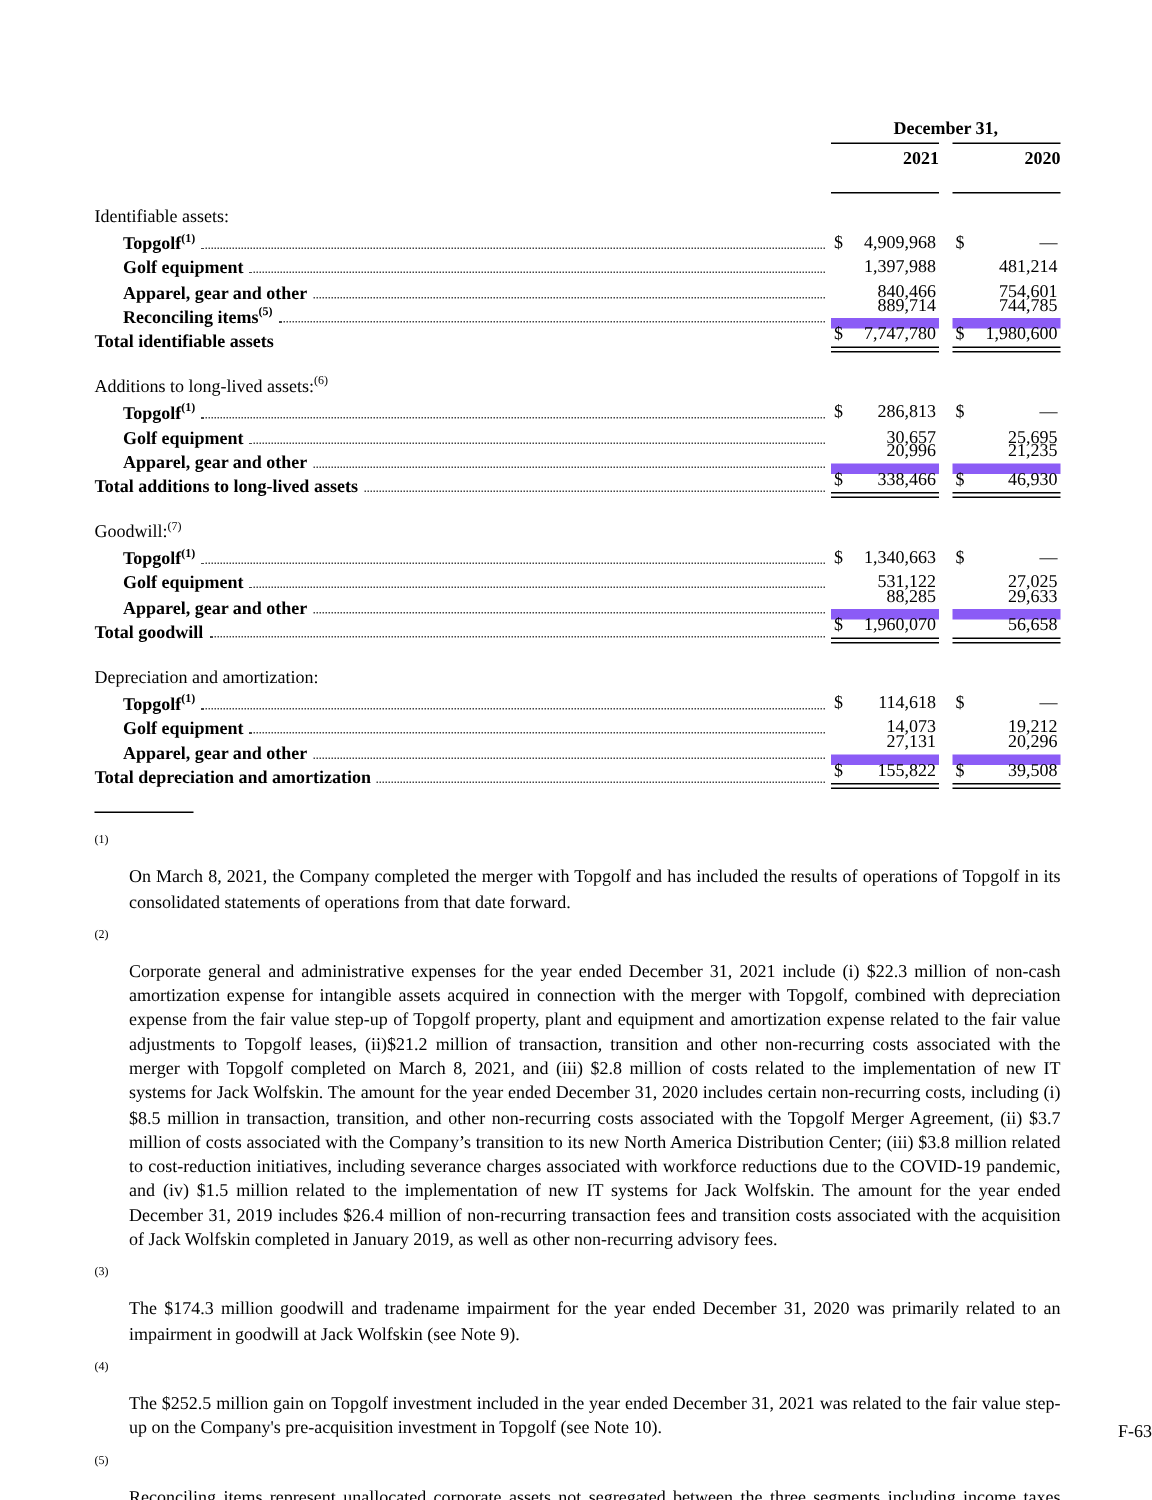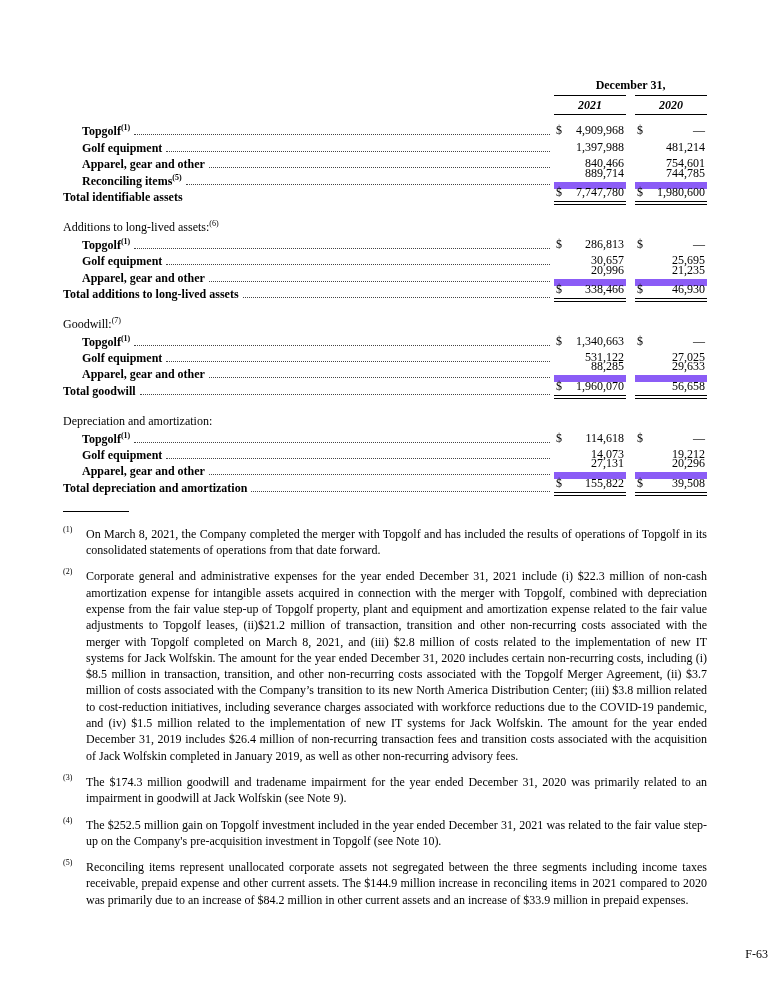--- a/index.html
+++ b/index.html
@@ -9,41 +9,41 @@
     font-size:12px;overflow:hidden;margin:0 auto;
   }
   .content{padding:78px 61px 0 63px;}
   
   .ftable{width:644px;}
   .hdr-right{width:153px;margin-left:auto;}
   .hdr-date{text-align:center;font-weight:bold;padding-bottom:2px;white-space:nowrap;}
   .hdr-rules{display:flex;justify-content:space-between;}
   .hdr-rules .seg{width:72px;border-top:1.4px solid #000;height:0;}
   .hdr-cols{display:flex;justify-content:space-between;margin-top:2px;}
-  .hcol{width:72px;text-align:center;font-weight:bold;border-bottom:1.4px solid #000;padding-bottom:1px;font-style:italic;}
+  .hcol{width:72px;text-align:right;font-weight:bold;border-bottom:1.4px solid #000;padding-bottom:15px;}
   .tbody{margin-top:8px;}
   .section{margin-bottom:15px;}
   .sect-head{height:16.4px;white-space:nowrap;}
   .trow{display:flex;align-items:flex-end;height:16.4px;}
   .tlabel{flex:1;display:flex;align-items:baseline;min-width:0;white-space:nowrap;overflow:hidden;font-weight:bold;}
   .ind{padding-left:19px;}
   .dots{flex:1;border-bottom:1.2px dotted #444;margin:0 4px 3px 4px;height:1px;min-width:10px;}
   .nodots{flex:1;}
   .tcol{width:72px;display:flex;justify-content:space-between;align-items:flex-end;padding:0 2px 1px 2px;box-sizing:border-box;}
   .tgap{width:9px;}
   .u{border-bottom:7px solid #8b5cf6;margin-top:36px;}
   .uu{border-bottom:4px double #000;}
   .cur{text-align:left;}
   .val{text-align:right;}
   sup{font-size:8px;line-height:0;}
   
   .fnsep{width:66px;border-top:1px solid #000;margin:10px 0 14px 0;height:0;}
   .fn{display:flex;margin-bottom:10px;}
   .fn-marker{width:23px;flex:none;}
-  .fn-text{flex:1;text-align:justify;line-height:16.3px;}
+  .fn-text{flex:1;text-align:justify;line-height:16.3px;margin-top:20px;}
   
   .pageno{position:absolute;left:0;right:0;bottom:38px;text-align:right;}
 </style>
 </head>
 <body>
 
 <div class="page">
   <div class="content">
 
     <div class="ftable">
@@ -53,20 +53,21 @@
           <div class="seg"></div>
           <div class="seg"></div>
         </div>
         <div class="hdr-cols">
           <div class="hcol">2021</div>
           <div class="hcol">2020</div>
         </div>
       </div>
       <div class="tbody">
           <div class="section">
+            <div class="sect-head">Identifiable assets:</div>
             <div class="trow">
               <div class="tlabel ind">
                 <span>Topgolf<sup>(1)</sup></span>
                 <span class="dots"></span>
               </div>
               <div class="tcol">
                 <span class="cur">$</span>
                 <span class="val">4,909,968</span>
               </div>
               <div class="tgap"></div>

